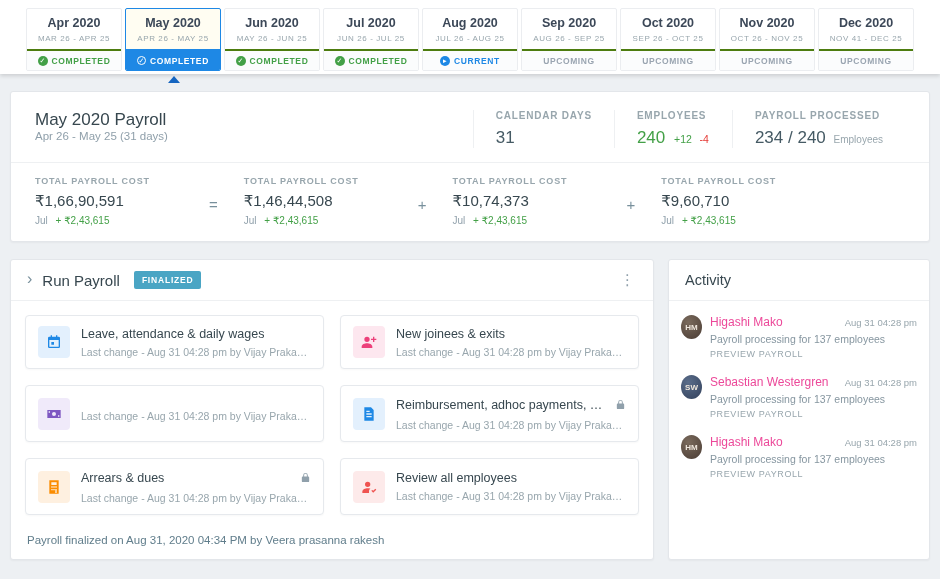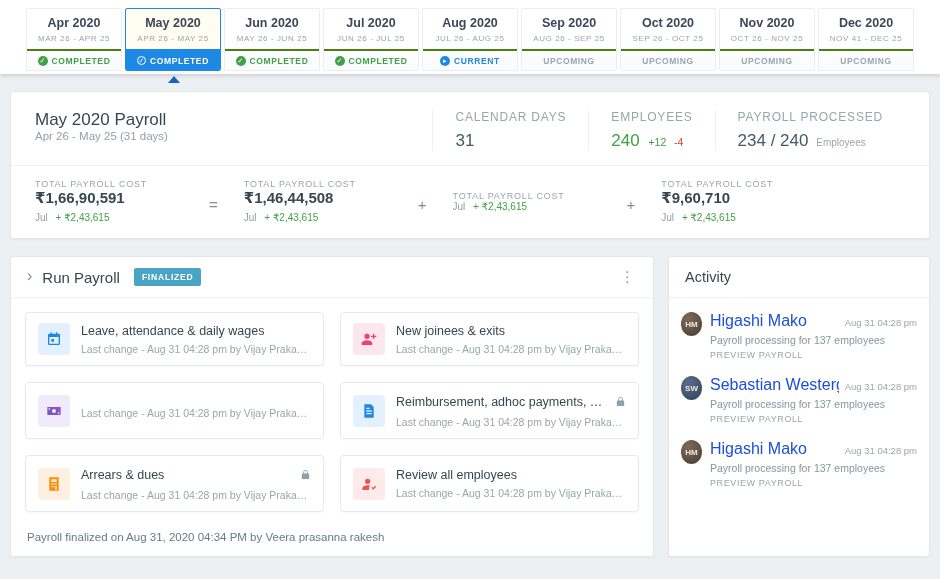--- a/index.html
+++ b/index.html
@@ -52,34 +52,34 @@
   
   .summary {
     margin:17px 10px 0; background:#fff; border:1px solid #e3e6ea;
     border-radius:3px; box-shadow:0 1px 2px rgba(0,0,0,.04);
   }
   .summary-top { display:flex; padding:18px 24px 14px; }
   .sum-title { font-size:17px; font-weight:500; color:#37474f; }
   .sum-sub { font-size:11.5px; color:#90a0ab; }
   .sum-spacer { flex:1; }
   .stat { padding:0 22px; border-left:1px solid #eef0f2; min-width:118px; }
-  .stat-label { font-size:12px; color:#98a6ad; letter-spacing:.8px; font-weight:400; }
+  .stat-label { font-size:10px; color:#98a6ad; letter-spacing:.8px; font-weight:700; }
   .stat-value { font-size:17px; color:#455a64; margin-top:7px; }
   .stat-value .green-big { color:#43a047; }
   .delta-plus { color:#43a047; font-size:10.5px; margin-left:4px; }
   .delta-minus { color:#e53935; font-size:10.5px; margin-left:3px; }
   .stat-unit { font-size:10px; color:#98a6ad; margin-left:3px; }
 
   .costs-row {
     border-top:1px solid #eef0f2; display:flex; align-items:center;
     padding:13px 24px 15px;
   }
   .cost-group { min-width:148px; }
-  .cost-label { font-size:9px; color:#98a6ad; letter-spacing:.8px; font-weight:400; }
-  .cost-value { font-size:15px; color:#37474f; font-weight:700; margin:0 0 5px; }
+  .cost-label { font-size:9px; color:#98a6ad; letter-spacing:.8px; font-weight:700; }
+  .cost-value { font-size:15px; color:#37474f; font-weight:400; margin:6px 0 5px; }
   .cost-sub { font-size:10px; color:#90a0ab; }
   .cost-delta { color:#43a047; margin-left:5px; }
   .cost-op { font-size:15px; color:#78909c; margin:0 26px; padding-top:6px; }
 
   
   .main { display:flex; gap:14px; margin:17px 10px 0; height:301px; }
 
   .run-panel {
     flex:1; background:#fff; border:1px solid #e3e6ea; border-radius:3px;
     box-shadow:0 1px 2px rgba(0,0,0,.04); display:flex; flex-direction:column;
@@ -139,21 +139,21 @@
   .act-body { padding:14px 12px 4px; }
   .act-item { display:flex; gap:8px; margin-bottom:16px; }
   .avatar {
     width:21px; height:24px; border-radius:50%; flex:none; color:#efe7dd;
     font-size:8px; font-weight:700; display:flex; align-items:center; justify-content:center;
   }
   .av-a { background:radial-gradient(circle at 35% 30%, #7a6a5c, #4a3c34); }
   .av-b { background:radial-gradient(circle at 35% 30%, #5a6d8a, #33415c); }
   .act-content { flex:1; min-width:0; }
   .act-row1 { display:flex; justify-content:space-between; align-items:baseline; gap:6px; }
-  .act-name { font-size:16px; color:#1d4ed8; white-space:nowrap; overflow:hidden; }
+  .act-name { font-size:12px; color:#ec4899; white-space:nowrap; overflow:hidden; }
   .act-time { font-size:9.5px; color:#98a6ad; white-space:nowrap; flex:none; }
   .act-desc { font-size:10.5px; color:#8696a0; margin-top:4px; }
   .act-tag { font-size:9px; color:#98a6ad; letter-spacing:.6px; margin-top:4px; }
 </style>
 </head>
 <body>
 
 <div class="month-strip-wrap">
   <div class="month-strip">
 
@@ -280,20 +280,21 @@
       <div class="cost-label">TOTAL PAYROLL COST</div>
       <div class="cost-value">₹1,46,44,508</div>
       <div class="cost-sub">
         <span>Jul</span>
         <span class="cost-delta">+ ₹2,43,615</span>
       </div>
     </div>
     <div class="cost-op">+</div>
     <div class="cost-group">
       <div class="cost-label">TOTAL PAYROLL COST</div>
+      <div class="cost-value">₹10,74,373</div>
       <div class="cost-sub">
         <span>Jul</span>
         <span class="cost-delta">+ ₹2,43,615</span>
       </div>
     </div>
     <div class="cost-op">+</div>
     <div class="cost-group">
       <div class="cost-label">TOTAL PAYROLL COST</div>
       <div class="cost-value">₹9,60,710</div>
       <div class="cost-sub">

